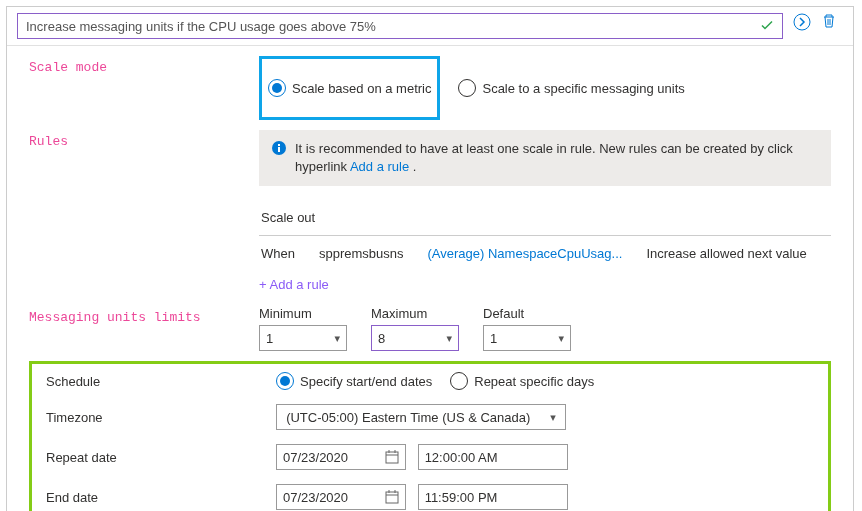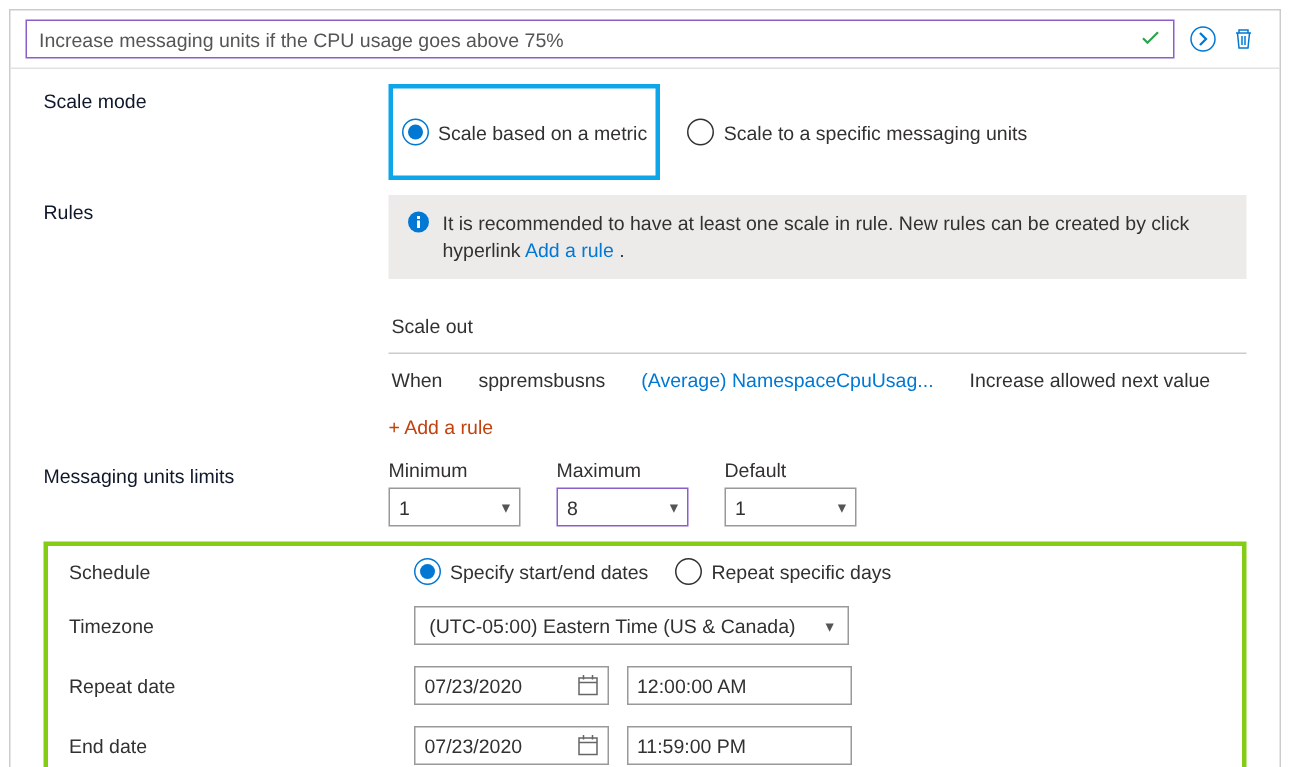--- a/index.html
+++ b/index.html
@@ -1,29 +1,29 @@
 <!DOCTYPE html>
 <html><head>
 <meta charset="utf-8">
 <style>
   * { box-sizing: border-box; font-family: "Segoe UI", Arial, sans-serif; }
   body { margin: 0; padding: 6px; background: #fff; font-size: 13px; color: #323130; }
   .container { border: 1px solid #ccc; width: 848px; }
-  .header-row { display: flex; align-items: center; padding: 6px 10px; }
+  .header-row { display: flex; align-items: flex-start; padding: 6px 10px; }
   .name-input {
     flex: 1; height: 26px; border: 1px solid #8a5fc9; padding: 0 30px 0 8px;
     font-size: 13px; color: #555; position: relative;
   }
   .name-wrap { position: relative; flex: 1; display:flex; }
   .check-icon { position: absolute; right: 8px; top: 4px; color: #2da44e; }
   .next-icon { margin: 0 10px; color: #0078d4; cursor: pointer; }
   .trash-icon { color: #0078d4; cursor: pointer; margin-left:auto; }
   .body { border-top: 1px solid #e1e1e1; padding: 10px 22px 18px 22px; }
   .row { display: flex; align-items: flex-start; margin-bottom: 10px; }
-  .label { width: 230px; padding-top: 4px; color: #0f172a; }
+  .label { width: 230px; padding-top: 4px; color: #ec4899; font-family: Liberation Mono, monospace; }
   .ctrl { flex: 1; }
   .radio-group { display: flex; align-items: center; gap: 18px; }
   .radio { display: flex; align-items: center; gap: 6px; cursor: pointer; }
   .radio-outer {
     width: 18px; height: 18px; border: 1px solid #323130; border-radius: 50%;
     display: inline-flex; align-items: center; justify-content: center;
   }
   .radio-outer.selected { border-color: #0078d4; }
   .radio-inner { width: 10px; height: 10px; background: #0078d4; border-radius: 50%; }
   .hl-red { border: 3px solid #0ea5e9; padding: 20px 6px; }
@@ -34,21 +34,21 @@
   .info-icon {
     width: 16px; height: 16px; flex: none; color: #0078d4;
     display: inline-flex; align-items: center; justify-content: center;
   }
   .link { color: #0078d4; cursor: pointer; }
   .rules-block { margin-top: 18px; }
   .rules-header { font-size: 13px; padding: 6px 2px; }
   .rules-divider { border-bottom: 1px solid #ccc; margin: 4px 0 8px 0; }
   .rule-line { display: flex; gap: 24px; padding: 2px 2px; }
   .rule-action { color:#323130; }
-  .add-link { color: #c2410c; cursor: pointer; margin-top: 14px; display:inline-block; }
+  .add-link { color: #8b5cf6; cursor: pointer; margin-top: 14px; display:inline-block; }
   .limits { display: flex; gap: 24px; }
   .limit-col { display: flex; flex-direction: column; gap: 4px; }
   .select {
     height: 26px; border: 1px solid #999; background: #fff; padding: 0 6px;
     display: flex; align-items: center; justify-content: space-between; gap: 20px;
     font-size: 13px; cursor: pointer; min-width: 88px;
   }
   .select.max { border: 1px solid #8a5fc9; }
   .chev { font-size: 11px; color: #555; }
   .sched-red {

